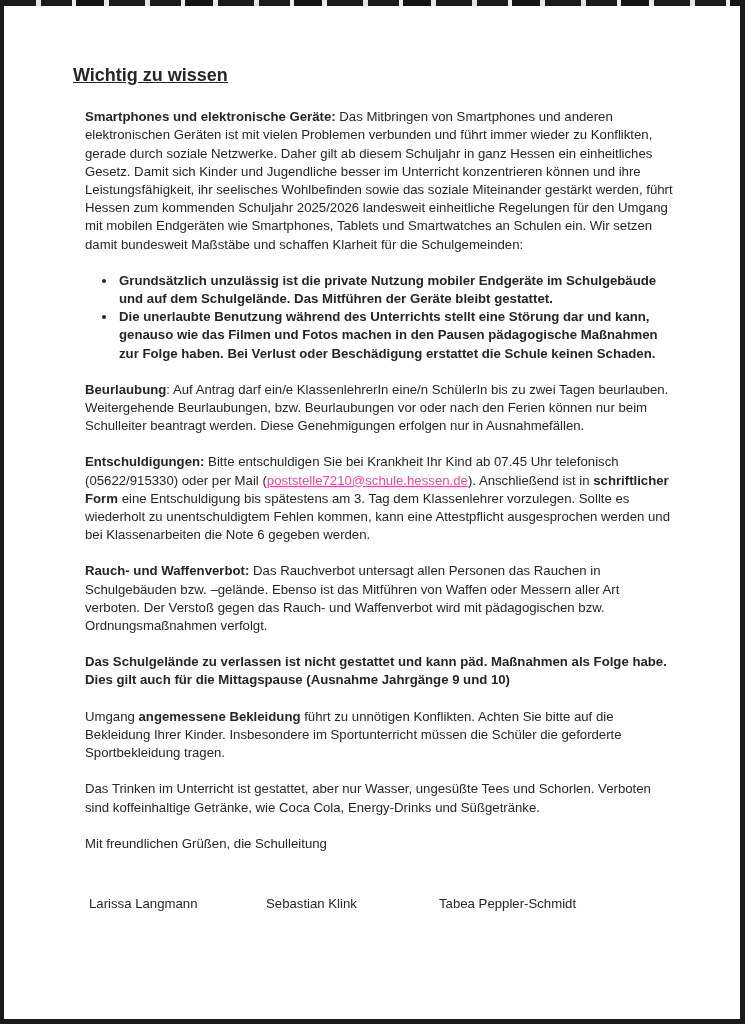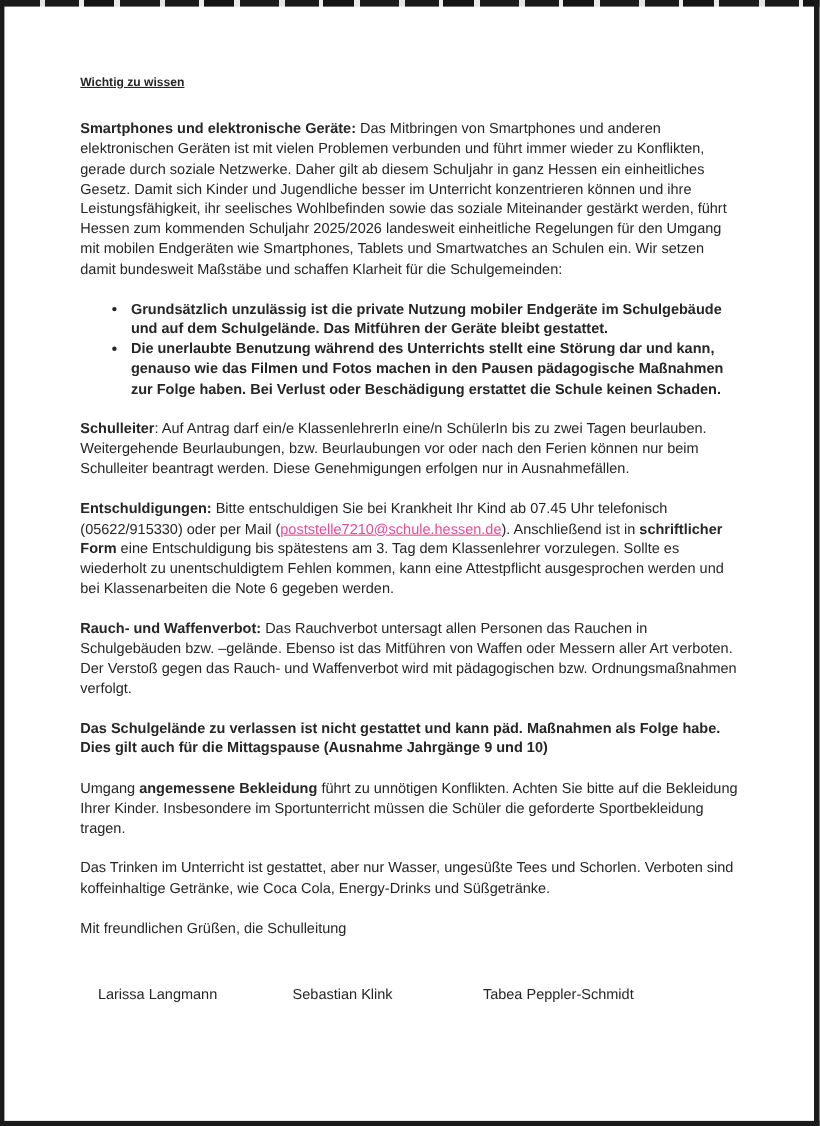--- a/index.html
+++ b/index.html
@@ -38,25 +38,25 @@
     position: absolute;
     left: 73px;
     top: 66px;
     width: 600px;
     font-size: 13.2px;
     line-height: 18.2px;
   }
   .doc-heading {
     font-weight: bold;
     text-decoration: underline;
-    font-size: 11px;
+    font-size: 18px;
     margin: 0 0 24px 0;
   }
   p.para {
-    margin: 0 0 18px 0;
+    margin: 0 0 18px 12px;
   }
   p.para.bold { font-weight: bold; }
   b { font-weight: bold; }
   ul.bullet-list {
     margin: 0 0 18px 0;
     padding: 0 0 0 44px;
     list-style: disc;
   }
   ul.bullet-list li {
     font-weight: bold;
@@ -87,21 +87,21 @@
 
   <div class="doc-heading">Wichtig zu wissen</div>
 
   <p class="para"><b>Smartphones und elektronische Geräte:</b><span> Das Mitbringen von Smartphones und anderen elektronischen Geräten ist mit vielen Problemen verbunden und führt immer wieder zu Konflikten, gerade durch soziale Netzwerke. Daher gilt ab diesem Schuljahr in ganz Hessen ein einheitliches Gesetz. Damit sich Kinder und Jugendliche besser im Unterricht konzentrieren können und ihre Leistungsfähigkeit, ihr seelisches Wohlbefinden sowie das soziale Miteinander gestärkt werden, führt Hessen zum kommenden Schuljahr 2025/2026 landesweit einheitliche Regelungen für den Umgang mit mobilen Endgeräten wie Smartphones, Tablets und Smartwatches an Schulen ein. Wir setzen damit bundesweit Maßstäbe und schaffen Klarheit für die Schulgemeinden:</span></p>
 
   <ul class="bullet-list">
     <li>Grundsätzlich unzulässig ist die private Nutzung mobiler Endgeräte im Schulgebäude und auf dem Schulgelände. Das Mitführen der Geräte bleibt gestattet.</li>
     <li>Die unerlaubte Benutzung während des Unterrichts stellt eine Störung dar und kann, genauso wie das Filmen und Fotos machen in den Pausen pädagogische Maßnahmen zur Folge haben. Bei Verlust oder Beschädigung erstattet die Schule keinen Schaden.</li>
   </ul>
 
-  <p class="para"><b>Schulleiter</b><span>: Auf Antrag darf ein/e KlassenlehrerIn eine/n SchülerIn bis zu zwei Tagen beurlauben. Weitergehende Beurlaubungen, bzw. Beurlaubungen vor oder nach den Ferien können nur beim Schulleiter beantragt werden. Diese Genehmigungen erfolgen nur in Ausnahmefällen.</span></p>
+  <p class="para"><b>Beurlaubung</b><span>: Auf Antrag darf ein/e KlassenlehrerIn eine/n SchülerIn bis zu zwei Tagen beurlauben. Weitergehende Beurlaubungen, bzw. Beurlaubungen vor oder nach den Ferien können nur beim Schulleiter beantragt werden. Diese Genehmigungen erfolgen nur in Ausnahmefällen.</span></p>
 
   <p class="para"><b>Entschuldigungen:</b><span> Bitte entschuldigen Sie bei Krankheit Ihr Kind ab 07.45 Uhr telefonisch (05622/915330) oder per Mail (</span><a class="email-link">poststelle7210@schule.hessen.de</a><span>). Anschließend ist in </span><b>schriftlicher Form</b><span> eine Entschuldigung bis spätestens am 3. Tag dem Klassenlehrer vorzulegen. Sollte es wiederholt zu unentschuldigtem Fehlen kommen, kann eine Attestpflicht ausgesprochen werden und bei Klassenarbeiten die Note 6 gegeben werden.</span></p>
 
 
   <p class="para"><b>Rauch- und Waffenverbot:</b><span> Das Rauchverbot untersagt allen Personen das Rauchen in Schulgebäuden bzw. –gelände. Ebenso ist das Mitführen von Waffen oder Messern aller Art verboten. Der Verstoß gegen das Rauch- und Waffenverbot wird mit pädagogischen bzw. Ordnungsmaßnahmen verfolgt.</span></p>
 
   <p class="para bold">Das Schulgelände zu verlassen ist nicht gestattet und kann päd. Maßnahmen als Folge habe. Dies gilt auch für die Mittagspause (Ausnahme Jahrgänge 9 und 10)</p>
 
   <p class="para"><span>Umgang </span><b>angemessene Bekleidung</b><span> führt zu unnötigen Konflikten. Achten Sie bitte auf die Bekleidung Ihrer Kinder. Insbesondere im Sportunterricht müssen die Schüler die geforderte Sportbekleidung tragen.</span></p>
 

